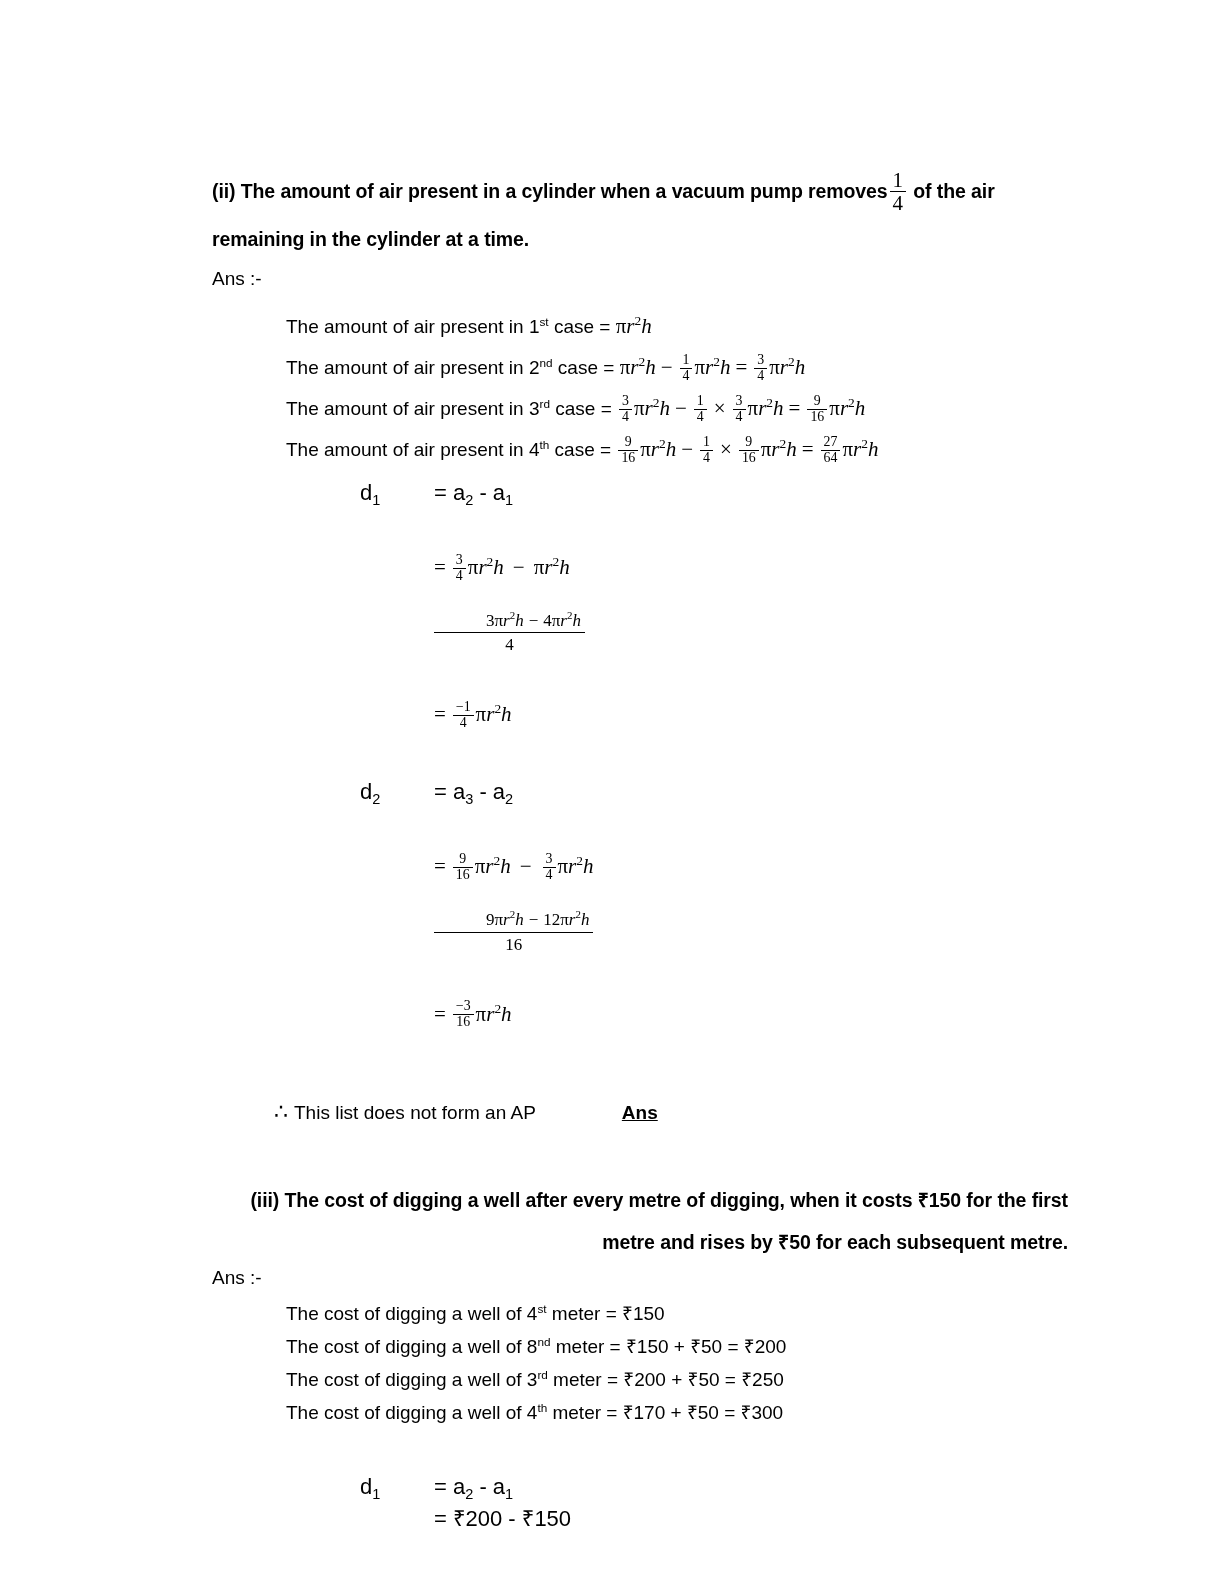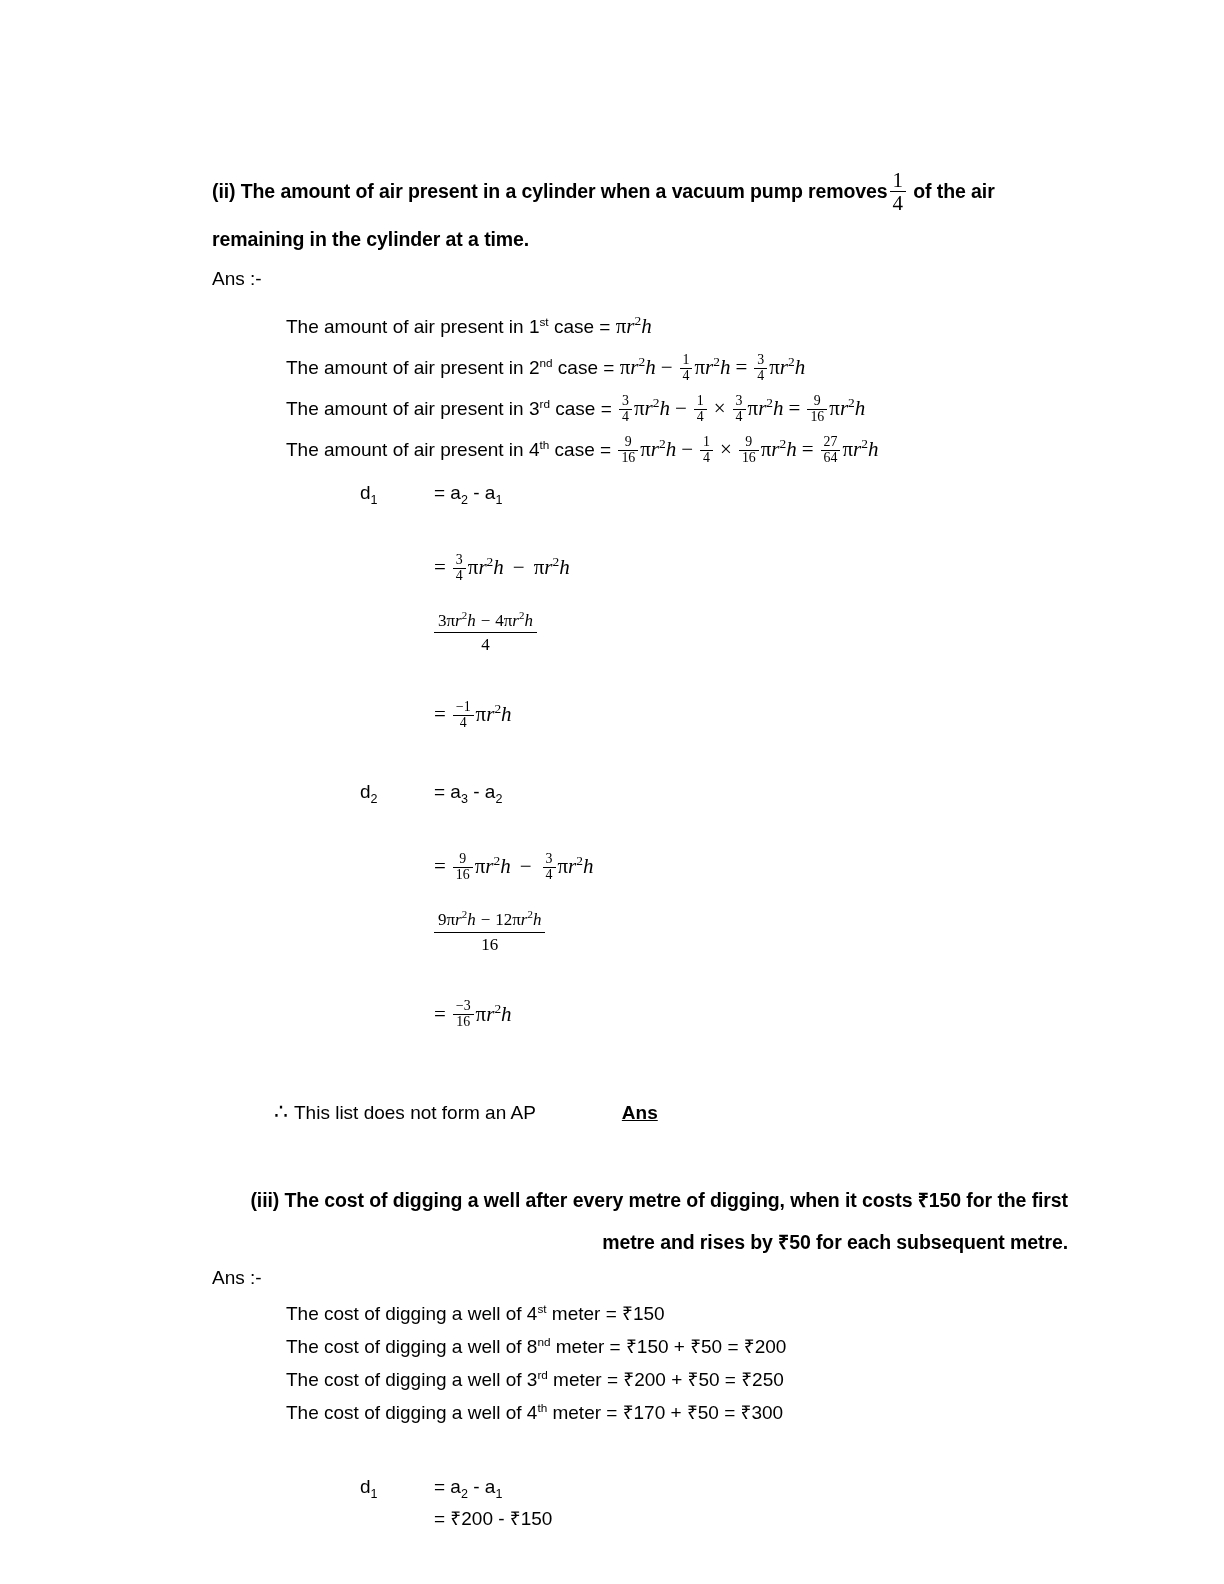--- a/index.html
+++ b/index.html
@@ -124,31 +124,32 @@
     display: inline-block;
     text-align: center;
     font-family: "Liberation Serif", serif;
     font-size: 17px;
     line-height: 1.25;
   }
   .bigfrac .num {
     display: block;
     padding: 0 4px 1px 4px;
     white-space: nowrap;
+    margin-left: 48px;
   }
   .bigfrac .den {
     display: block;
     border-top: 1.4px solid #000;
     padding: 1px 4px 0 4px;
   }
 
   .row {
     display: flex;
     align-items: baseline;
-    font-size: 19px;
+    font-size: 22px;
     line-height: 41px;
     white-space: nowrap;
   }
   .row .lab {
     width: 74px;
     flex: 0 0 74px;
   }
 
   .conc {
     font-family: "Liberation Serif", serif;

